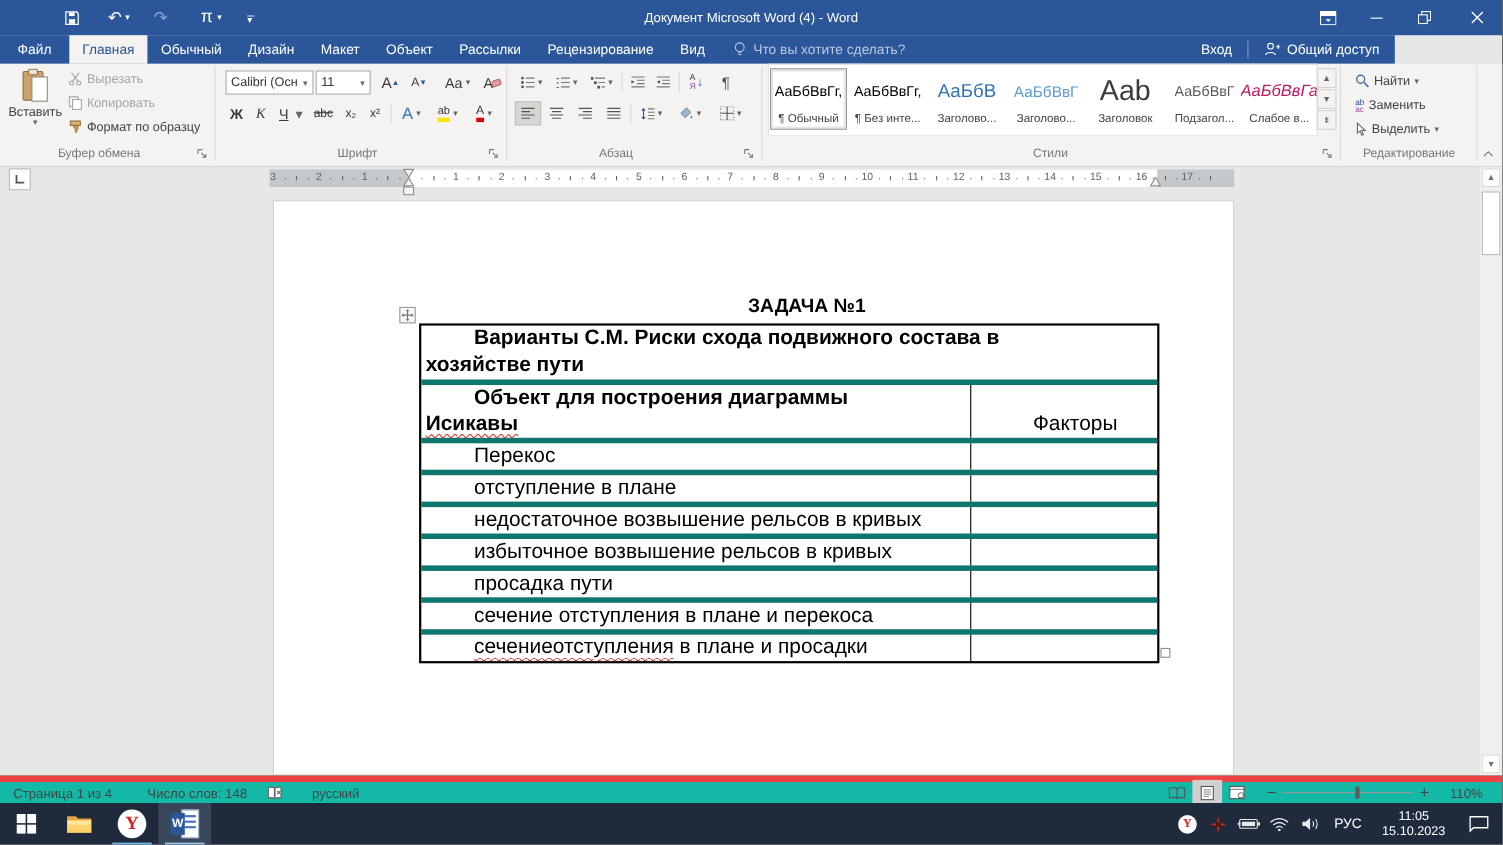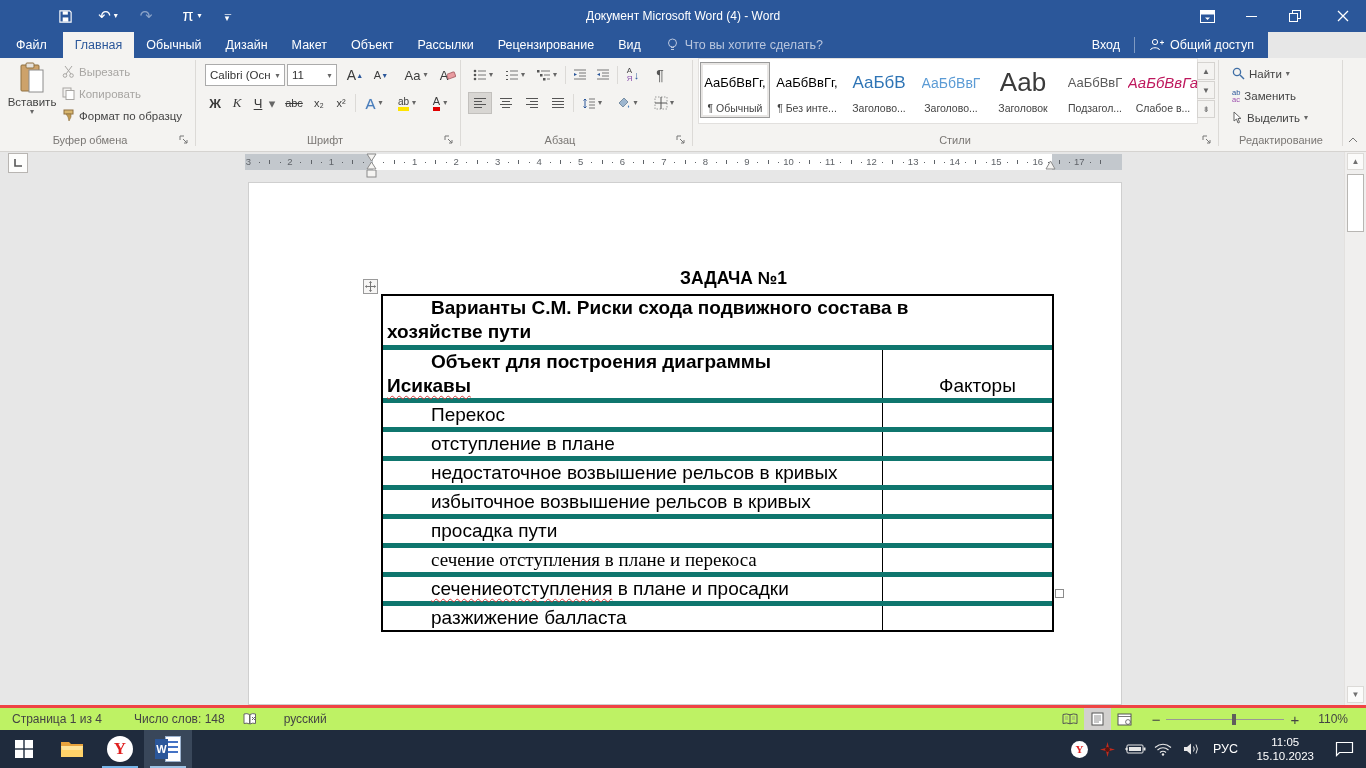--- a/index.html
+++ b/index.html
@@ -65,21 +65,21 @@
   .spell{text-decoration:underline;text-decoration-style:wavy;text-decoration-color:#d43c3c;
     text-decoration-thickness:1px;text-underline-offset:3px;}
 
   
   #vscroll{left:1344px;top:152px;width:22px;height:553px;background:#f0efee;border-left:1px solid #e3e1df;}
   .sbtn{left:2px;width:17px;height:17px;background:#fbfbfa;border:1px solid #dcdad7;
     display:flex;align-items:center;justify-content:center;color:#707070;font-size:8px;}
   #sthumb{left:2px;top:22px;width:17px;height:58px;background:#fff;border:1px solid #b8b6b3;}
 
   
-  #statusbar{left:0;top:705px;width:1366px;height:25px;background:#bef264;border-top:3px solid #ef4444;
+  #statusbar{left:0;top:705px;width:1366px;height:25px;background:#14b8a6;border-top:6px solid #ef4444;
     display:flex;align-items:flex-start;font-size:12px;color:#444;}
   .sb-item{display:flex;align-items:center;height:100%;padding:0 9px;}
   .viewbtn{width:27px;height:23px;display:flex;align-items:center;justify-content:center;}
   .viewbtn.act{background:#d2d0ce;}
 
   
   #taskbar{left:0;top:730px;width:1366px;height:38px;background:#1f2b3d;display:flex;align-items:stretch;color:#eee;}
   .tb-app{width:48px;display:flex;align-items:center;justify-content:center;position:relative;}
   .tb-under{position:absolute;left:6px;right:6px;bottom:0;height:2px;background:#76b5e8;}
   .tb-app.act{background:#39475a;}
@@ -587,30 +587,26 @@
             <div class="c2"></div>
           </div>
           <div class="trow" style="min-height: 24.5px;">
             <div class="c1 cellp"><span>избыточное возвышение рельсов в кривых</span></div>
             <div class="c2"></div>
           </div>
           <div class="trow" style="min-height: 24.5px;">
             <div class="c1 cellp"><span>просадка пути</span></div>
             <div class="c2"></div>
           </div>
-          <div class="trow" style="min-height: 24.5px; font-family: Liberation Serif, serif;">
+          <div class="trow" style="min-height: 24.5px;">
             <div class="c1 cellp"><span>сечение отступления в плане и перекоса</span></div>
             <div class="c2"></div>
           </div>
           <div class="trow" style="min-height: 24.5px;">
             <div class="c1 cellp"><span class="spell">сечениеотступления</span><span> в плане и просадки</span></div>
-            <div class="c2"></div>
-          </div>
-          <div class="trow" style="min-height: 24.5px;">
-            <div class="c1 cellp"><span>разжижение балласта</span></div>
             <div class="c2"></div>
           </div>
         </div>
     </div>
     <div class="abs" style="left:806px;top:406px;width:9px;height:9px;border:1px solid #8c8c8c;background:#fff;"></div>
   </div>
 
   <div class="abs" id="vscroll">
     <div class="abs sbtn" style="top:1px;">▲</div>
     <div class="abs" id="sthumb"></div>

